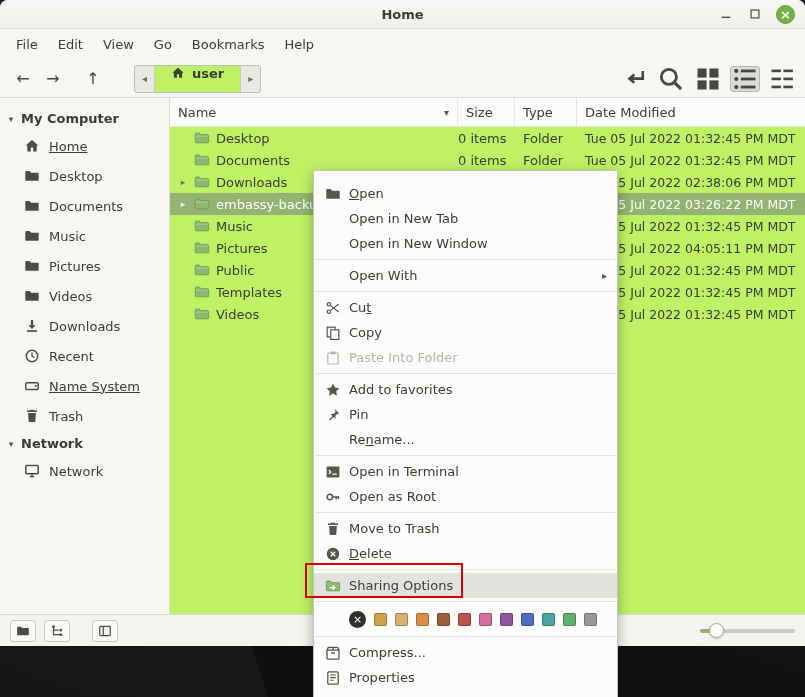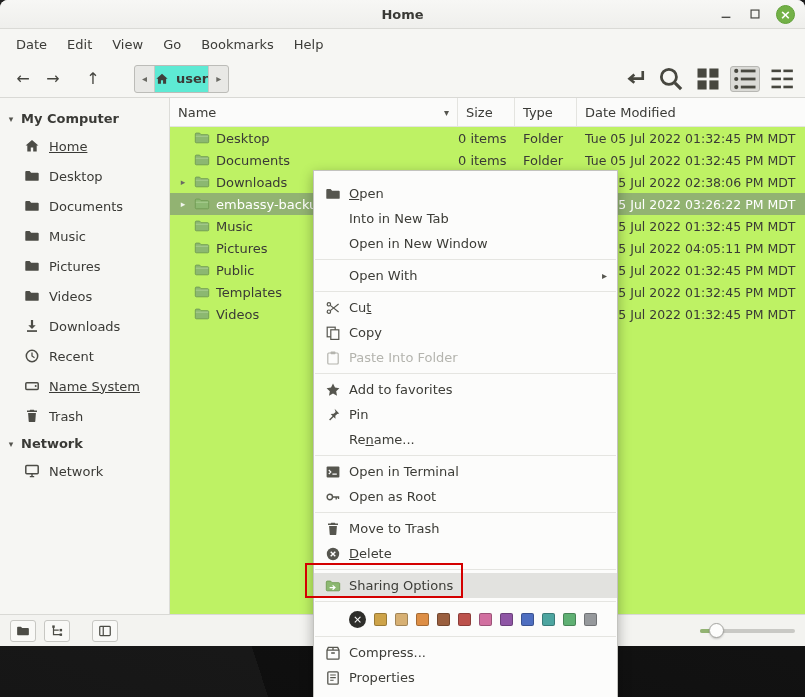--- a/index.html
+++ b/index.html
@@ -33,21 +33,21 @@
   
   .toolbar{height:37px;display:flex;align-items:center;padding:0 8px;border-bottom:1px solid #d9d9d5;flex:none;}
   .nav-btn{width:30px;height:28px;display:flex;align-items:center;justify-content:center;
     font-size:16px;color:#45453f;border-radius:3px;}
   .nav-up{margin-left:10px;}
   .breadcrumb{margin-left:26px;display:flex;align-items:stretch;height:26px;border:1px solid #bcbcb8;
     border-radius:3px;overflow:hidden;background:#e8e8e5;}
   .crumb-chev{width:19px;display:flex;align-items:center;justify-content:center;font-size:10px;
     color:#6a6a64;border-right:1px solid #c9c9c5;}
   .crumb-chev.last{border-right:none;border-left:1px solid #c9c9c5;}
-  .crumb-main{padding:0 0;display:flex;align-items:center;gap:7px;background:#5eead4;
+  .crumb-main{padding:0 16px;display:flex;gap:7px;background:#bef264;
     font-size:13px;font-weight:bold;color:#3a3a36;}
   .toolbar-right{margin-left:auto;display:flex;align-items:center;gap:7px;}
   .tool-btn{width:30px;height:26px;display:flex;align-items:center;justify-content:center;
     color:#47473f;border-radius:3px;border:1px solid transparent;box-sizing:border-box;}
   .tool-btn svg{width:16px;height:16px;}
   .tool-btn.active{background:#dadad6;border:1px solid #b7b7b3;}
   
   .content{flex:1;display:flex;min-height:0;}
   .sidebar{width:170px;flex:none;border-right:1px solid #dcdcd8;padding-top:8px;box-sizing:border-box;
     font-size:13px;color:#3a3a36;overflow:hidden;}
@@ -128,21 +128,21 @@
             <rect x="3.5" y="3.5" width="9" height="9" fill="none" stroke="currentColor" stroke-width="1.4"></rect>
           </svg>
         </span>
       <span class="close-btn">
           <span>×</span>
         </span>
     </div>
   </div>
 
   <div class="menubar" id="menubar">
-      <div class="menu-item">Date</div>
+      <div class="menu-item">File</div>
       <div class="menu-item">Edit</div>
       <div class="menu-item">View</div>
       <div class="menu-item">Go</div>
       <div class="menu-item">Bookmarks</div>
       <div class="menu-item">Help</div>
     </div>
 
   <div class="toolbar">
     <span class="nav-btn">
         <span>←</span>
@@ -530,21 +530,21 @@
     <div class="menu-row">
       <span class="micon">
         <svg viewBox="0 0 16 16">
           <path d="M1.3 4c0-.5.4-.9.9-.9h3.4l1.5 1.6h6.7c.5 0 .9.4.9.9v6.3c0 .5-.4.9-.9.9H2.2c-.5 0-.9-.4-.9-.9z" fill="currentColor"></path>
         </svg>
       </span>
       <span><u>O</u>pen</span>
     </div>
     <div class="menu-row">
       <span class="micon"></span>
-      <span>Into in New Tab</span>
+      <span>Open in New Tab</span>
     </div>
     <div class="menu-row">
       <span class="micon"></span>
       <span>Open in New Window</span>
     </div>
     <div class="menu-sep"></div>
     <div class="menu-row">
       <span class="micon"></span>
       <span>Open With</span>
       <span class="submenu-arrow">▸</span>

